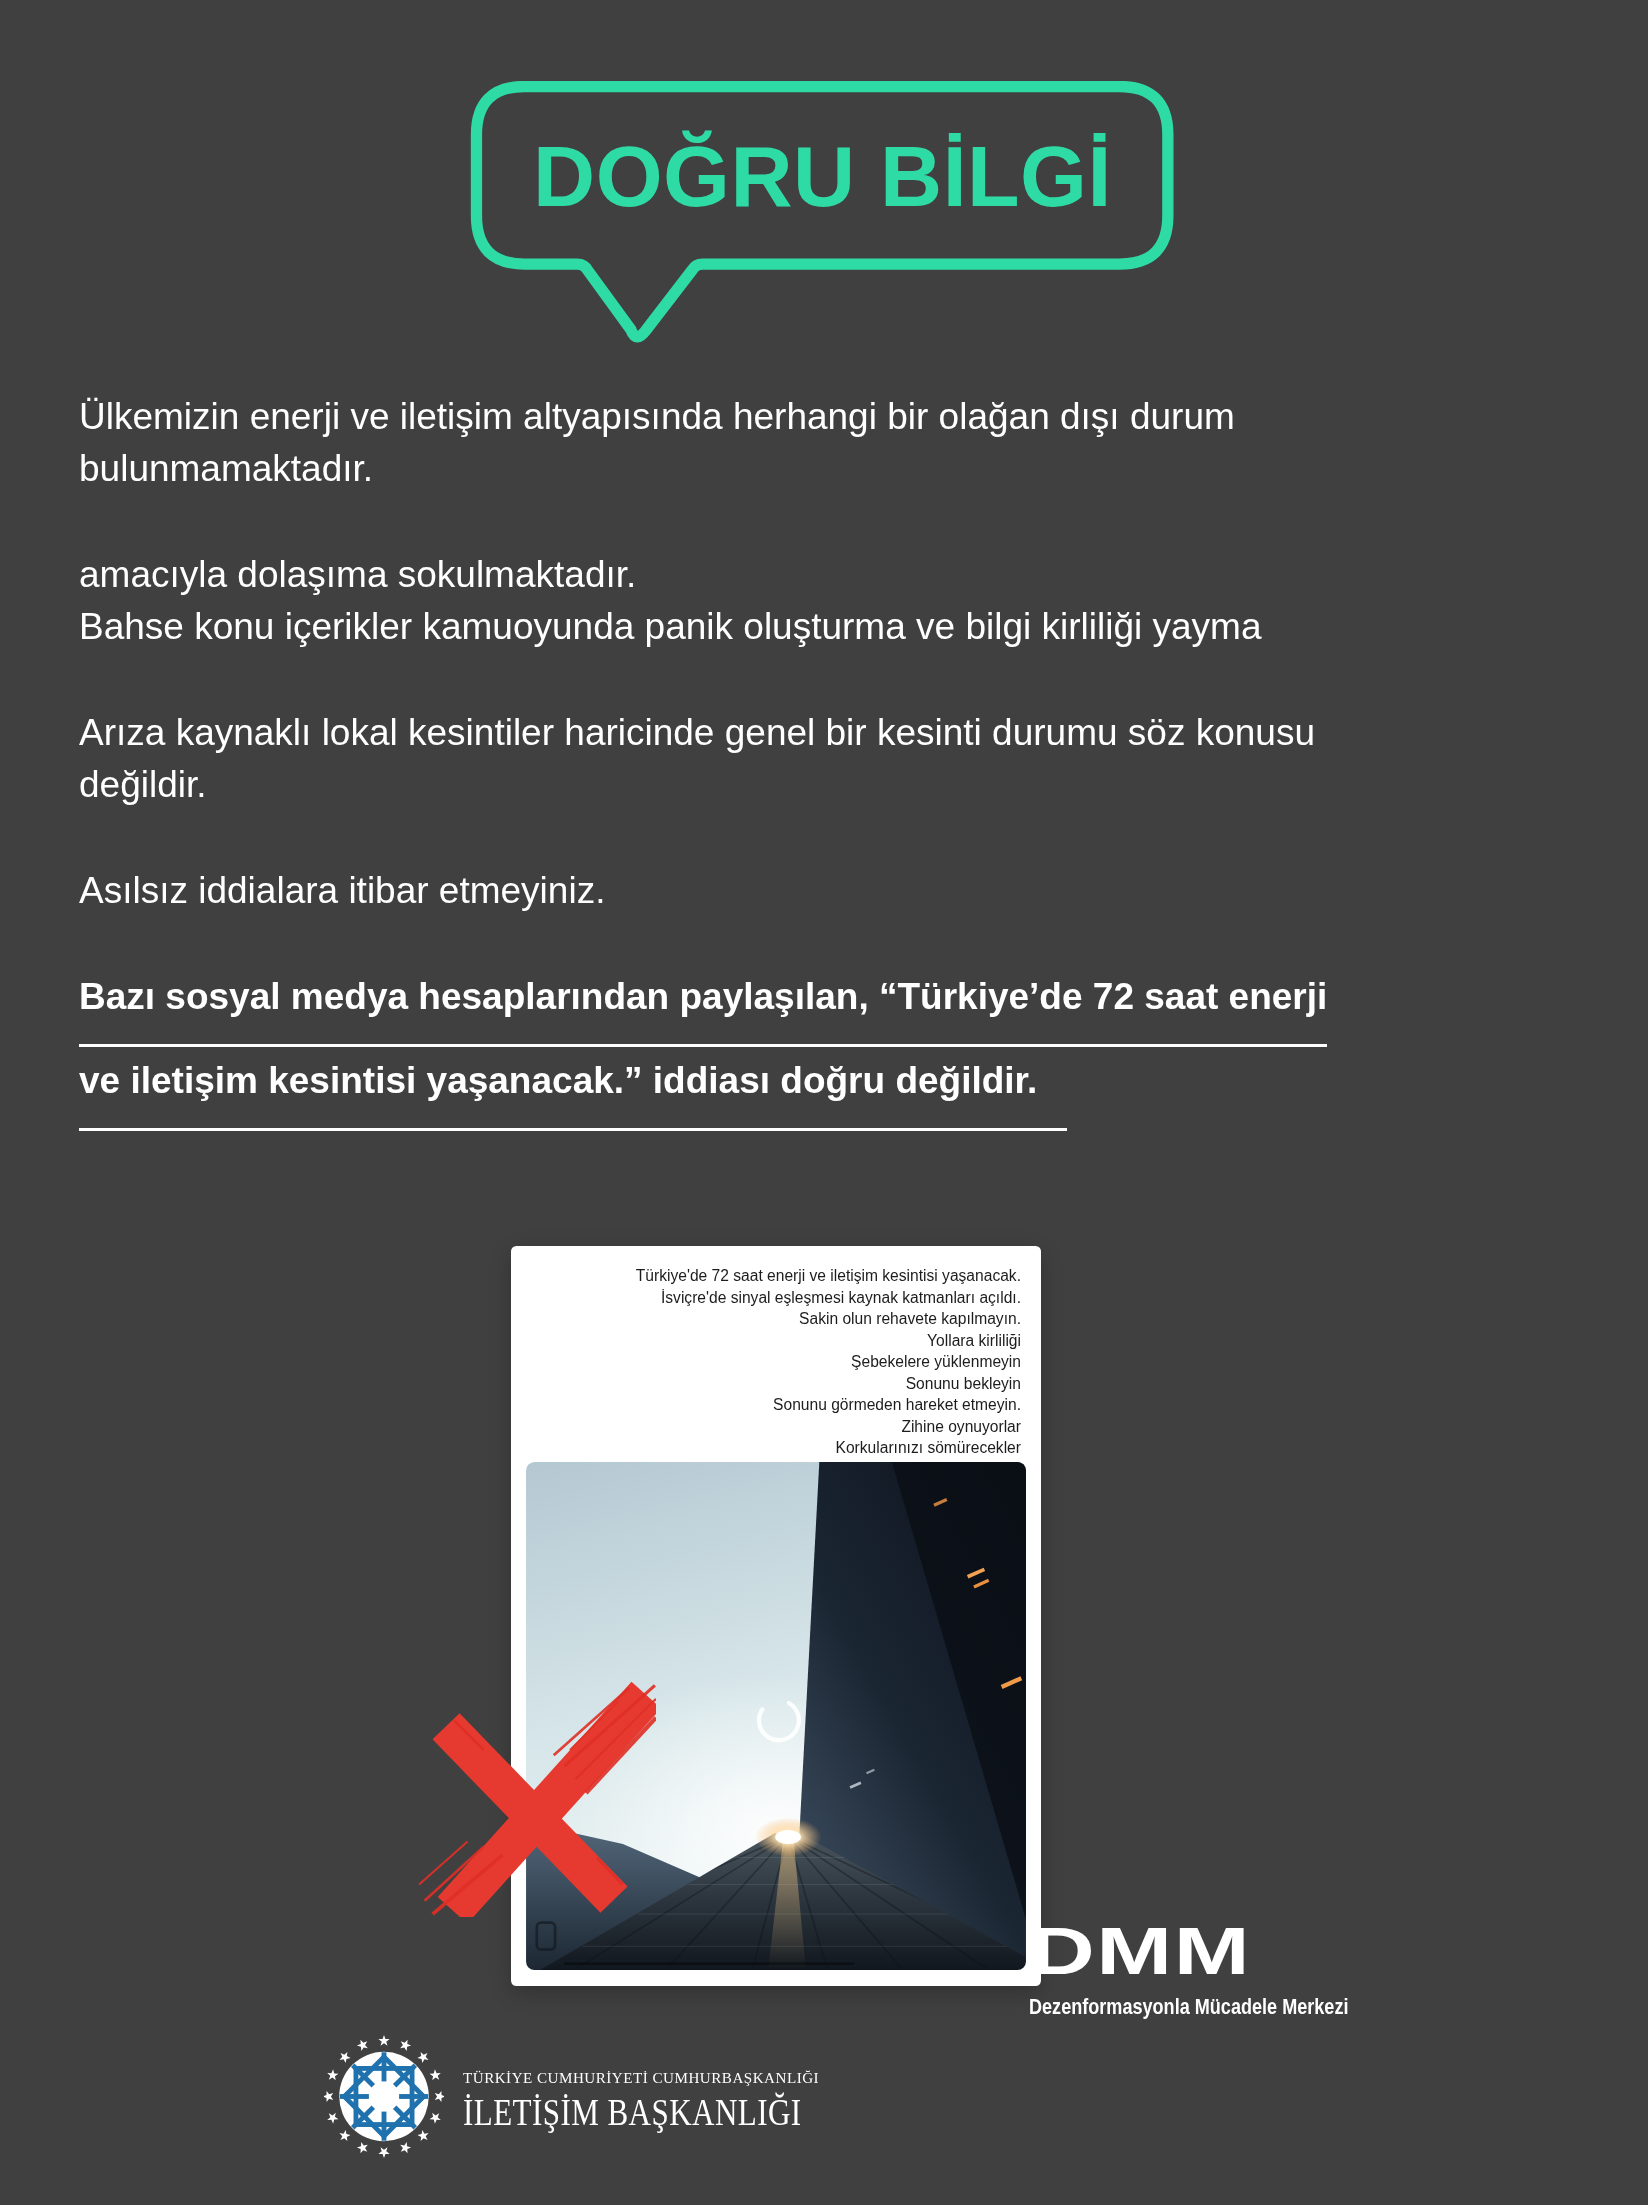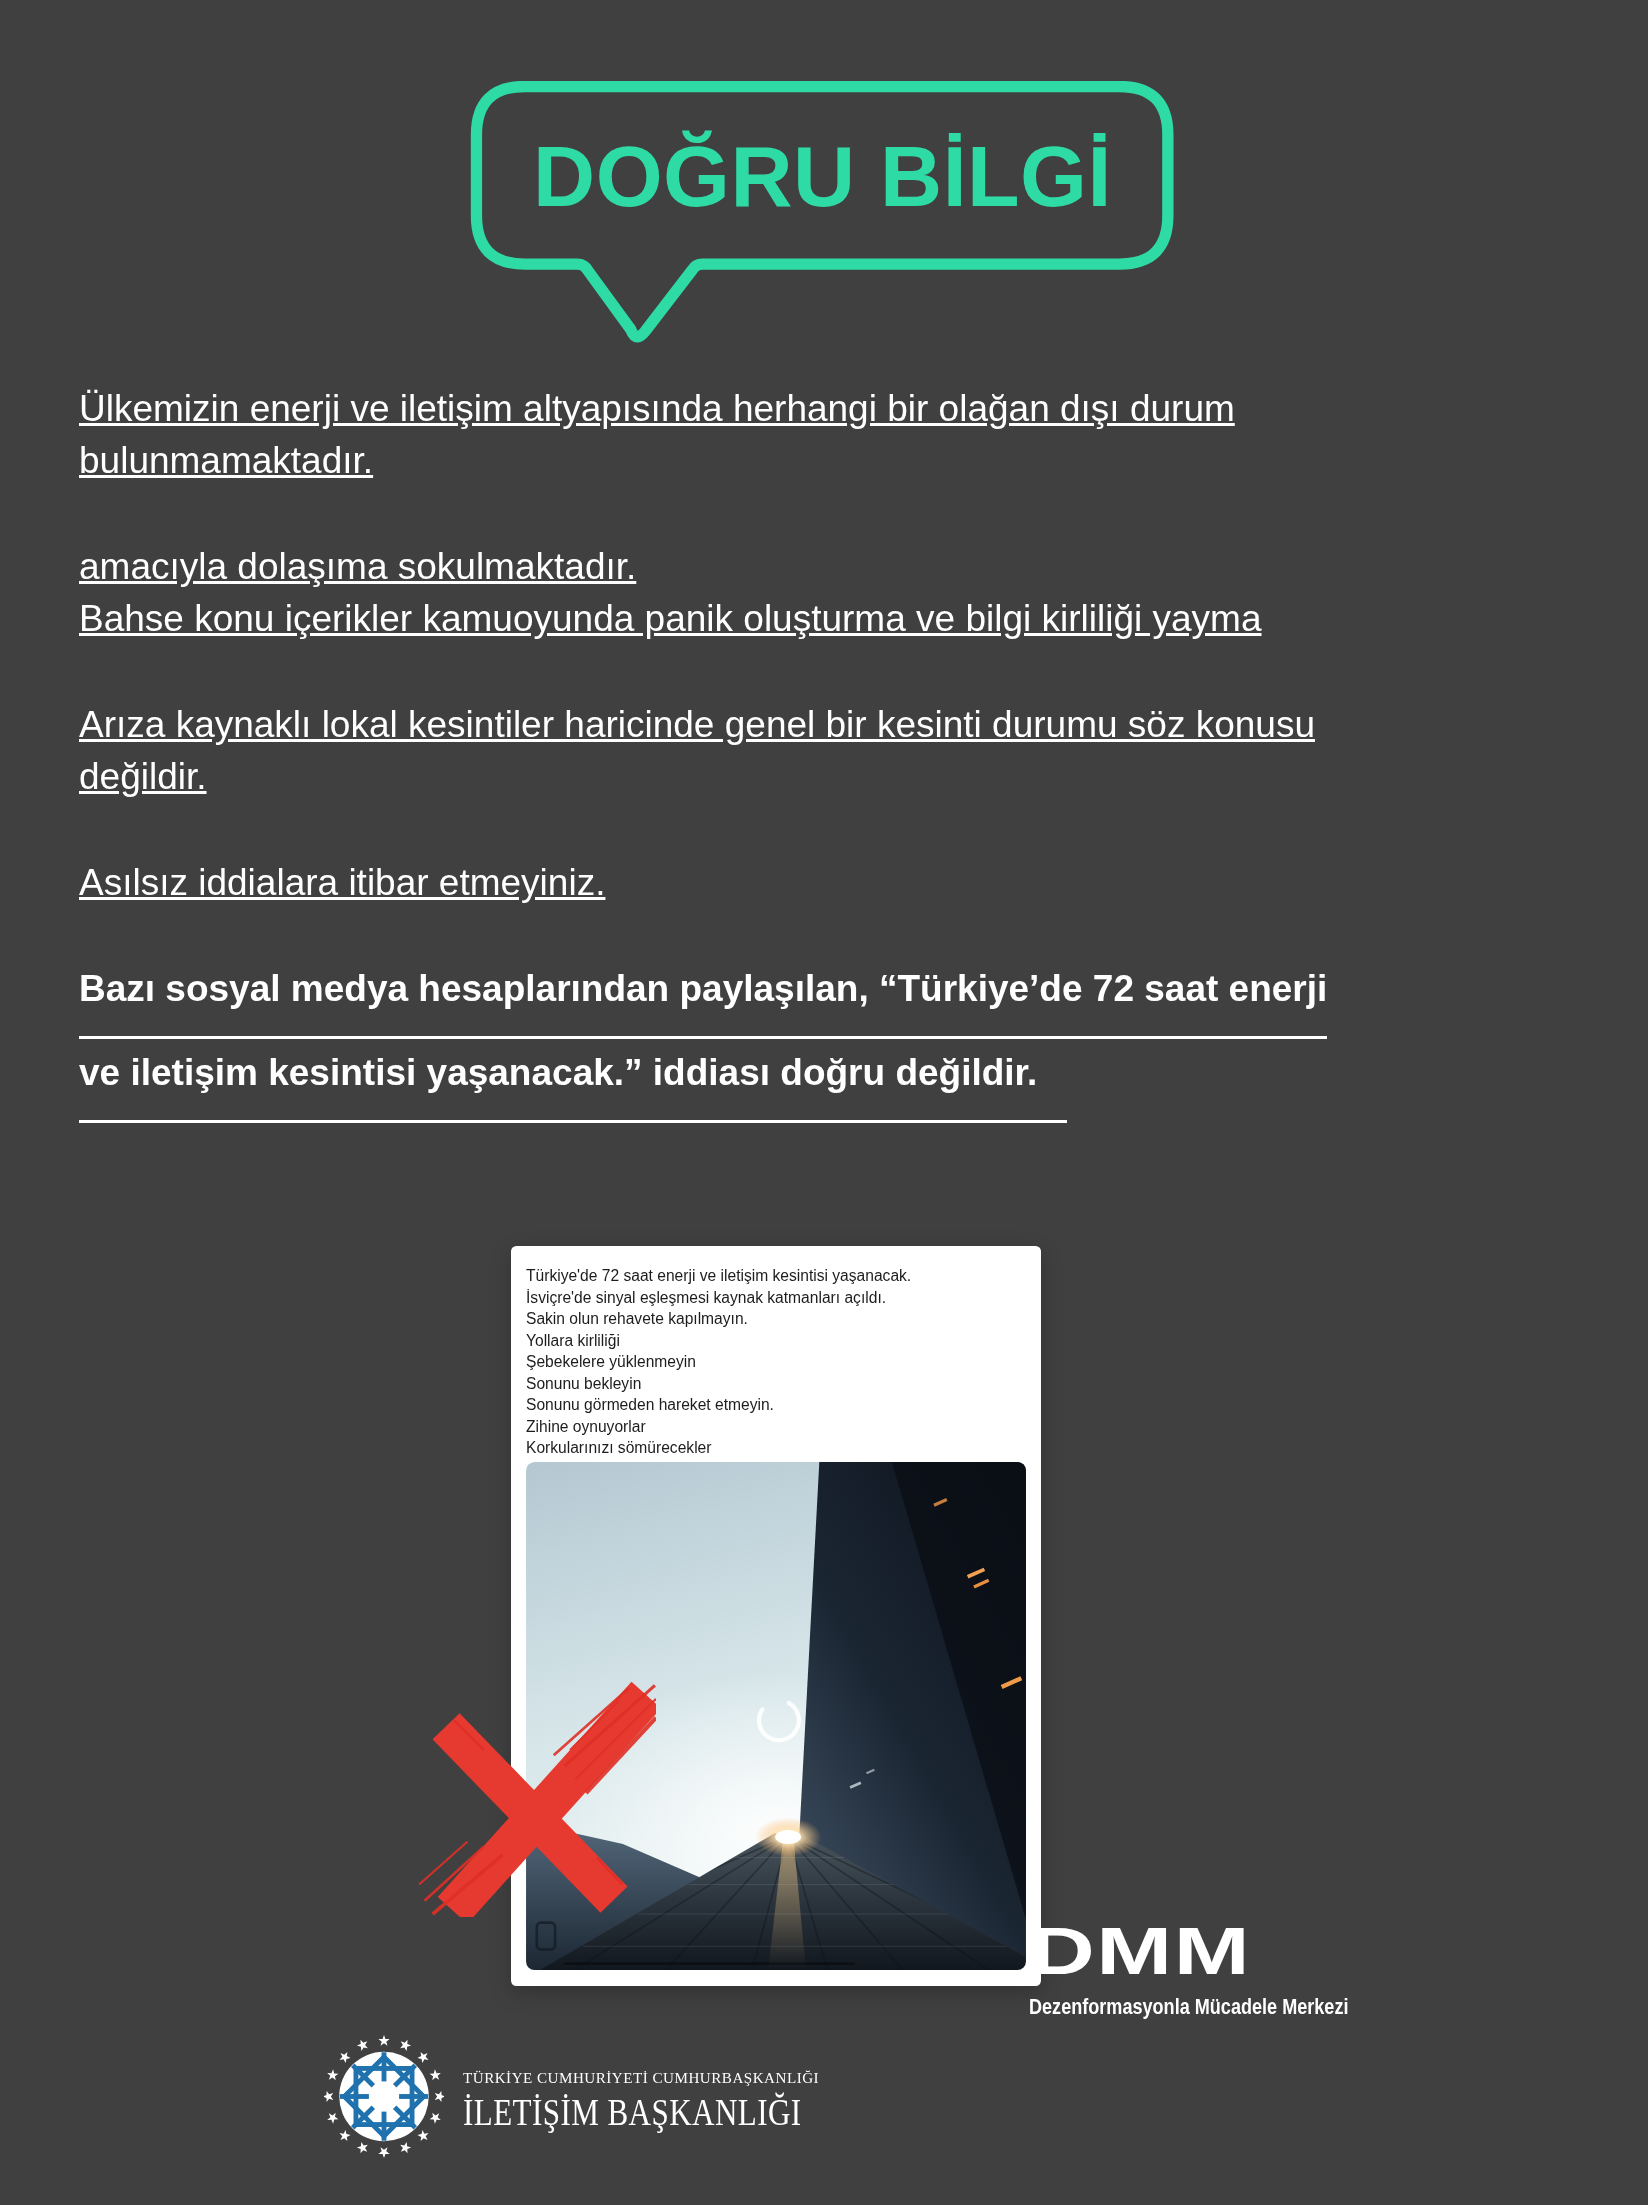--- a/index.html
+++ b/index.html
@@ -13,34 +13,34 @@
   
   .bubble-wrap{position:absolute;left:463px;top:81px;width:721px;height:280px;}
   .bubble-title{
     position:absolute;left:471px;top:90px;width:703px;height:172px;
     display:flex;align-items:center;justify-content:center;
     font-size:86px;font-weight:bold;letter-spacing:0.5px;
     color:#2fdba4;white-space:nowrap;
   }
   
   .copy{position:absolute;left:79px;top:383px;width:1508px;color:#ffffff;}
-  .para{margin:0 0 54px 0;font-size:37px;line-height:52px;font-weight:400;text-decoration:underline;}
+  .para{margin:8px 0 54px 0;font-size:37px;line-height:52px;font-weight:400;}
   .hl{font-size:37px;font-weight:bold;line-height:52px;}
   .hl-line span{
     display:inline-block;border-bottom:3.8px solid #ffffff;
     padding-bottom:21px;margin-bottom:7.5px;
   }
   .hl-line.second span{padding-right:30px;}
   
   .card{
     position:absolute;left:511px;top:1246px;width:530px;height:740px;
     background:#ffffff;border-radius:5.4px;
     box-shadow:0 6.5px 21.5px rgba(0,0,0,0.22);
   }
-  .card-text{position:absolute;left:15px;top:19.4px;width:495px;color:#1d1d1d;}
+  .card-text{position:absolute;left:15px;top:19.4px;width:495px;color:#1d1d1d;text-align:right;}
   .card-text div{font-size:15.6px;line-height:21.5px;font-weight:400;}
   .photo{
     position:absolute;left:15px;top:216px;width:500px;height:508px;
     border-radius:8.6px;overflow:hidden;
   }
   .photo svg{display:block;}
   
   .xmark{position:absolute;left:403px;top:1669px;width:253px;height:248px;}
   
   .gov-emblem{position:absolute;left:324px;top:2035px;width:120px;height:123px;}

